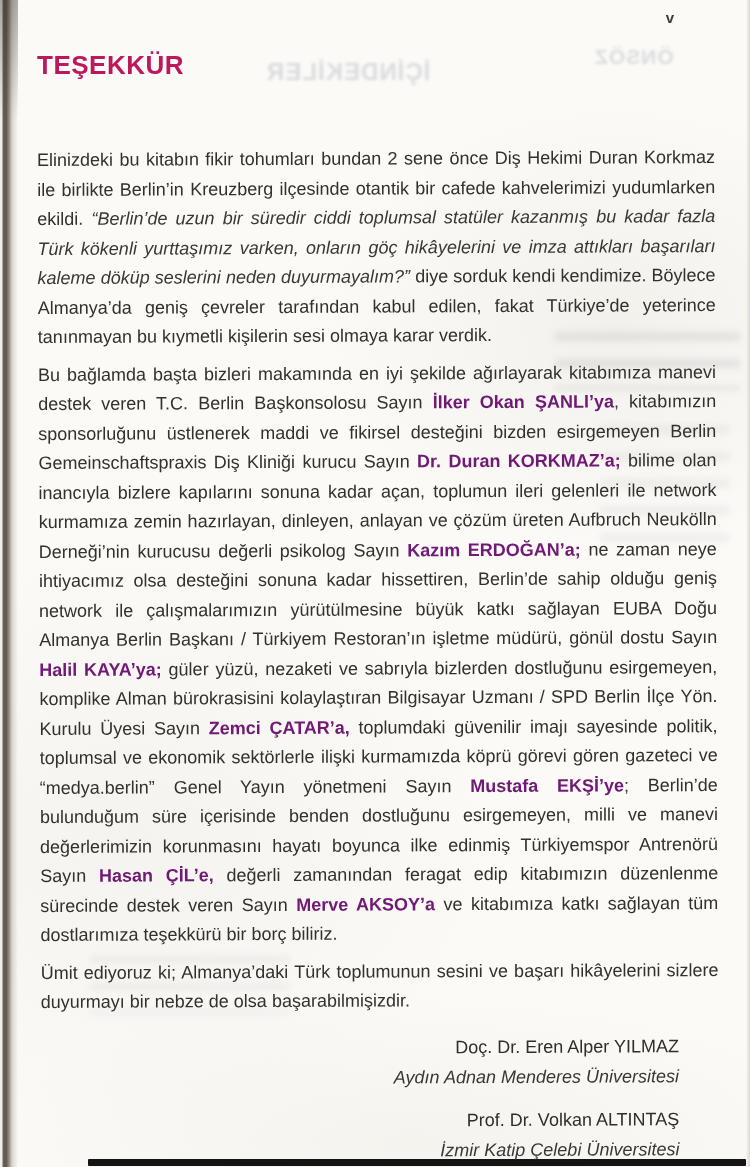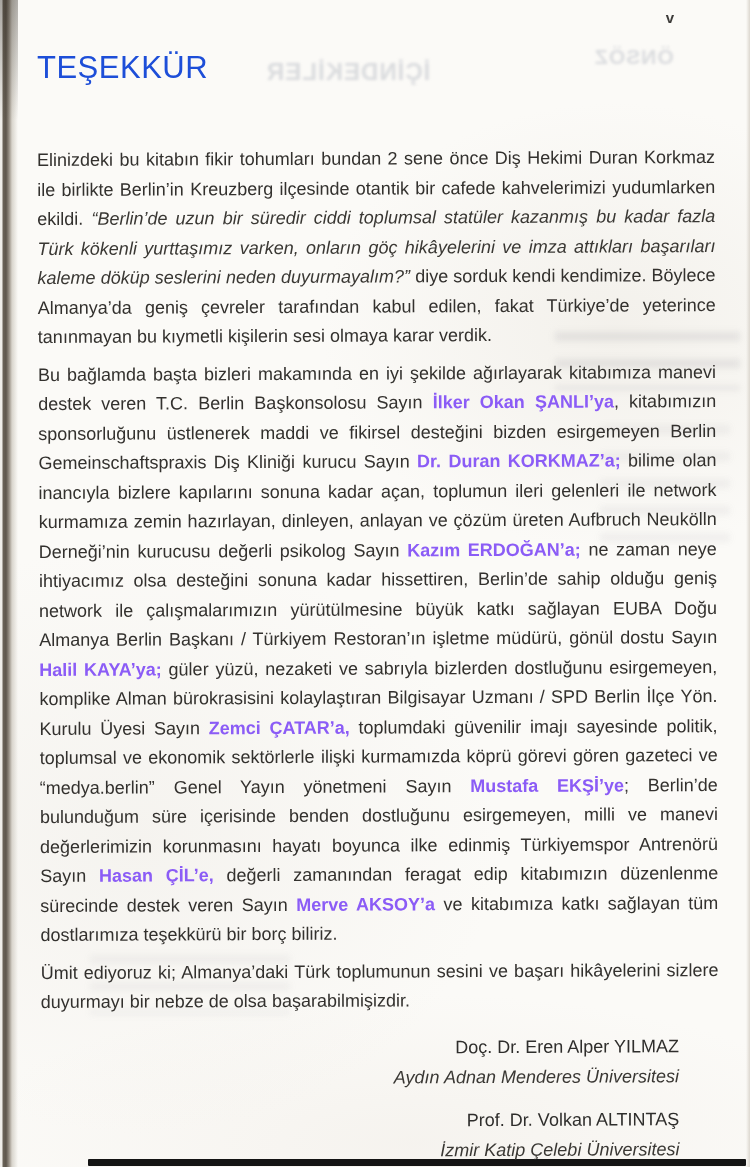--- a/index.html
+++ b/index.html
@@ -40,22 +40,22 @@
     background: #141414; border-radius: 1px;
   }
 
   .page-number {
     position: absolute; top: 9px; right: 76px;
     font-size: 15px; font-weight: bold; color: #3c3b39;
   }
 
   .title {
     position: absolute; top: 50px; left: 37px;
-    font-size: 31px; font-weight: normal; letter-spacing: .5px;
-    color: #1d4ed8;
+    font-size: 26px; font-weight: bold; letter-spacing: .5px;
+    color: #be185d;
   }
 
   
   .ghost {
     position: absolute;
     font-weight: bold;
     color: rgba(122, 132, 152, .26);
     transform: scaleX(-1);
     filter: blur(1.4px);
     letter-spacing: 1px;
@@ -78,21 +78,21 @@
   .smudge-3 { left: 90px;  top: 955px; width: 200px; height: 60px; opacity:.5; }
 
   .content {
     position: absolute; left: 37px; top: 146px; width: 678px;
     font-size: 18px; line-height: 29.5px;
     text-align: justify;
     transform: rotate(-0.25deg);
     transform-origin: top left;
   }
   .content p { margin: 0 0 8px 0; }
-  .content b { color: #8b5cf6; }
+  .content b { color: #701a75; }
   .content i { color: #3a3834; }
 
   .signatures {
     margin-top: 16px;
     padding-right: 40px;
     text-align: right;
     line-height: 30px;
   }
   .sig-pair { margin-bottom: 13px; }
   .sig-name { font-size: 18px; color: #2f2e2c; }

